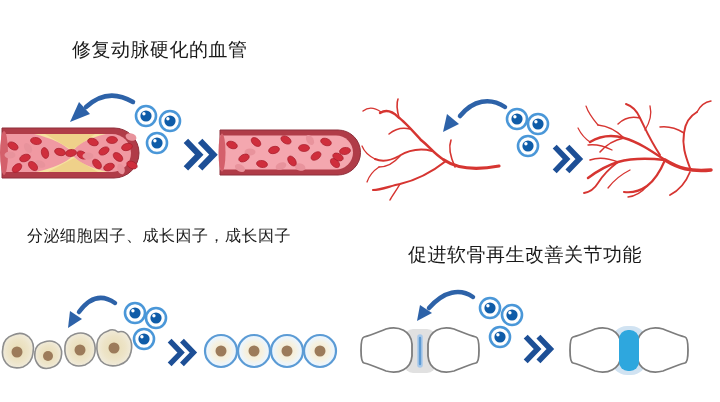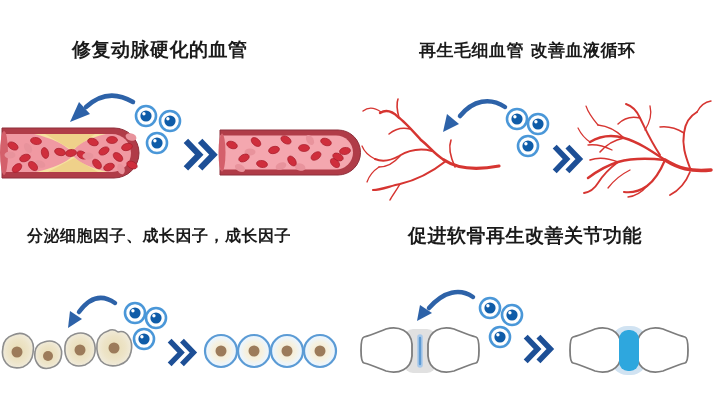--- a/index.html
+++ b/index.html
@@ -1,43 +1,42 @@
 <!DOCTYPE html>
 <html style="--background: #ffffff; --title-text: #1a1a1a; --arrow-blue: #2d62a8; --chevron-blue: #1d4f96; --cell-ring-blue: #4a97d8; --cell-nucleus-blue: #0f5ca8; --vessel-wall-red: #b03c48; --vessel-lumen-pink: #f099a2; --plaque-yellow: #f6e2a2; --rbc-red: #cf2e3c; --capillary-red: #d63531; --bone-outline-grey: #7d7d7d; --cartilage-blue: #2ea7de; --old-cell-outline: #8e8e8e; --activated-cell-ring: #5b9bd5; --cell-nucleus-brown: #9c7b5a;"><head>
 <meta charset="utf-8">
 <style>
   html,body{margin:0;padding:0;}
   body{background:#ffffff;font-family:"DejaVu Sans","Liberation Sans",sans-serif;}
   #stage{position:relative;width:720px;height:402px;background:var(--background,#ffffff);overflow:hidden;}
-  .title{position:absolute;font-weight:700;color:var(--title-text,#1a1a1a);white-space:nowrap;letter-spacing:.5px;}
+  .title{position:absolute;font-weight:400;color:var(--title-text,#1a1a1a);white-space:nowrap;letter-spacing:.5px;}
   #t1{left:72px;top:37px;font-size:19px;}
   #t2{left:419px;top:39px;font-size:17px;}
   #t3{left:27px;top:226px;font-size:16px;}
-  #t4{left:408px;top:223px;font-size:19px;}
+  #t4{left:408px;top:242px;font-size:19px;}
   svg{position:absolute;left:0;top:0;}
   .chev path{stroke:var(--chevron-blue,#1d4f96);fill:none;stroke-width:6.5;stroke-linejoin:miter;}
   .cellring{fill:#ffffff;stroke:var(--cell-ring-blue,#4a97d8);stroke-width:2.6;}
   .cellnuc{fill:var(--cell-nucleus-blue,#0f5ca8);}
   .arrowfill{fill:var(--arrow-blue,#2d62a8);}
   .arrowstroke{stroke:var(--arrow-blue,#2d62a8);fill:none;stroke-linecap:round;stroke-width:4.5;}
   .cap{stroke:var(--capillary-red,#d63531);fill:none;stroke-linecap:round;}
   .bone{fill:#ffffff;stroke:var(--bone-outline-grey,#7d7d7d);stroke-width:1.8;stroke-linejoin:round;}
   .rbcD{fill:var(--rbc-red,#cf2e3c);stroke:#a81f2d;stroke-width:.7;}
   .rbcL{fill:#e8939c;}
   .oldcell{fill:url(#gradOld);stroke:var(--old-cell-outline,#8e8e8e);stroke-width:1.6;stroke-linejoin:round;}
   .newcell{fill:url(#gradNew);stroke:var(--activated-cell-ring,#5b9bd5);stroke-width:2.2;}
   .brownnuc{fill:var(--cell-nucleus-brown,#9c7b5a);}
 </style>
 </head>
 <body>
 
 <div id="stage">
 
   <div class="title" id="t1">修复动脉硬化的血管</div>
-  <div class="title" id="t2">再生毛细血管 改善血液循环</div>
   <div class="title" id="t3">分泌细胞因子、成长因子，成长因子</div>
   <div class="title" id="t4">促进软骨再生改善关节功能</div>
 
   <svg width="720" height="402" viewBox="0 0 720 402" xmlns="http://www.w3.org/2000/svg" xmlns:xlink="http://www.w3.org/1999/xlink">
     <defs>
       <radialGradient id="gradOld" cx="50%" cy="50%" r="60%">
         <stop offset="0%" stop-color="#e8dcb4"></stop>
           <stop offset="55%" stop-color="#ede4c8"></stop>
           <stop offset="100%" stop-color="#f2efe6"></stop>
       </radialGradient>

